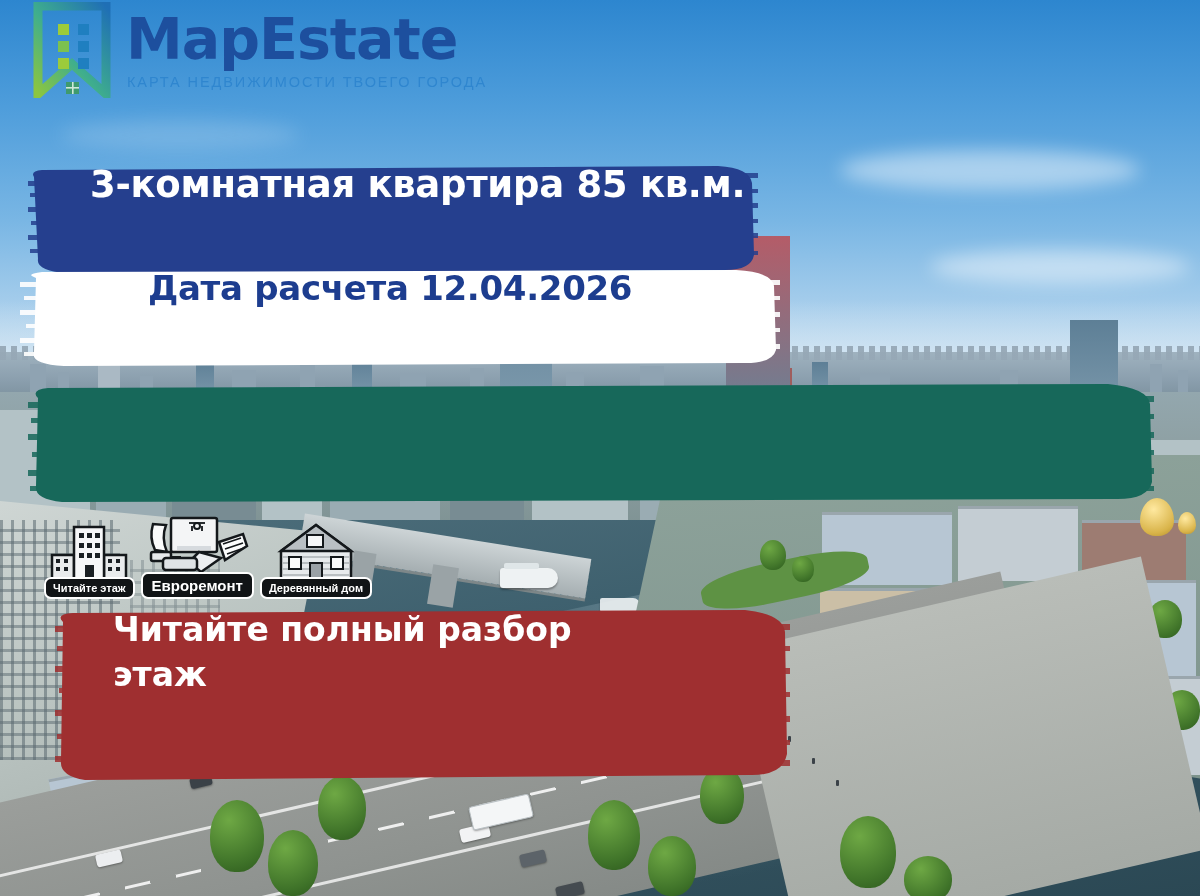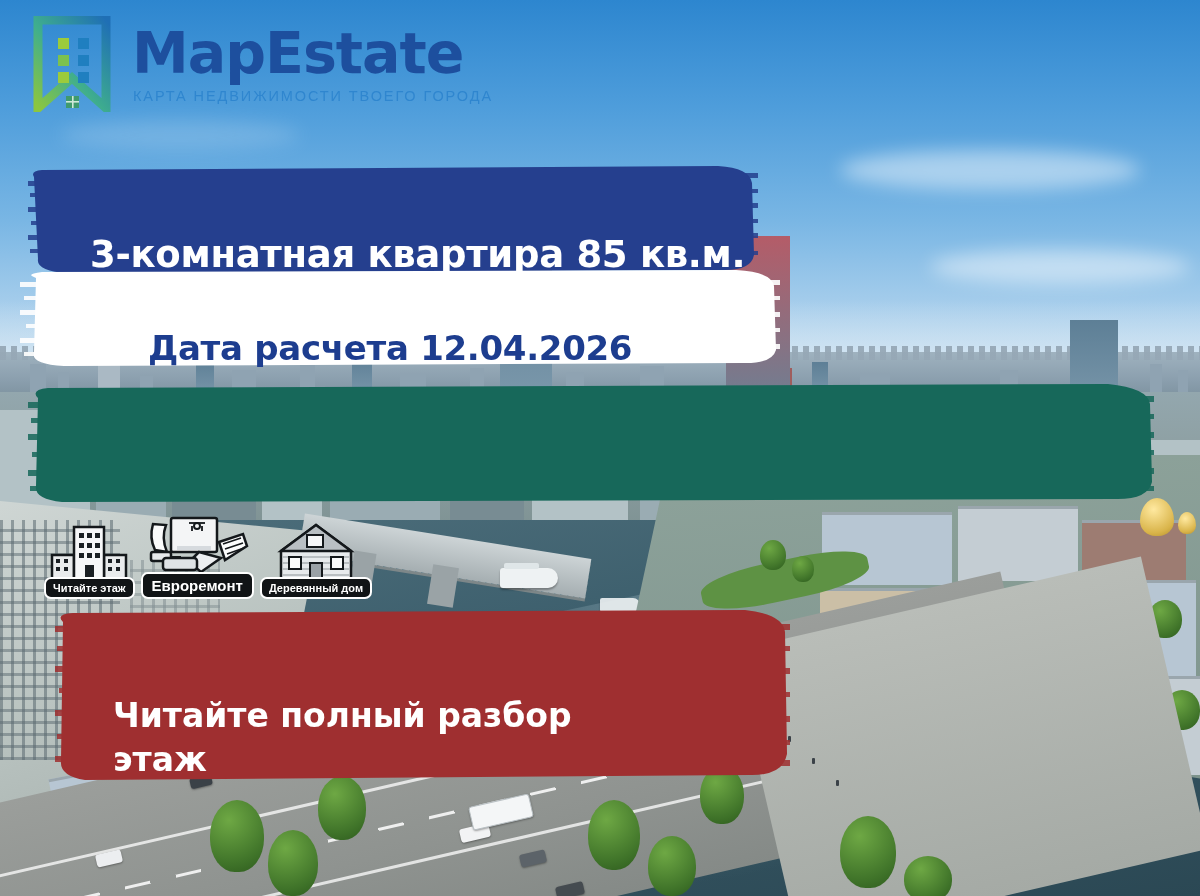--- a/index.html
+++ b/index.html
@@ -119,36 +119,36 @@
   .car{position:absolute;border-radius:3px;box-shadow:0 1px 2px rgba(0,0,0,.35);}
   .sidewalk{
     position:absolute;left:760px;top:600px;width:420px;height:300px;
     background:linear-gradient(180deg,#b9bdb8,#a5aaa5);
     transform:rotate(-13deg);
   }
   .person{position:absolute;width:3px;height:6px;background:#3b4248;border-radius:1px;}
 
   
   .header{position:absolute;left:0;top:0;width:1200px;height:140px;}
-  .logo-wrap{position:absolute;left:30px;top:16px;display:flex;align-items:center;gap:18px;}
+  .logo-wrap{position:absolute;left:30px;top:2px;display:flex;align-items:center;gap:12px;}
   .logo-mark{width:84px;height:96px;flex:none;}
   .logo-type{display:flex;flex-direction:column;line-height:1;}
   .logo-name{
     font-size:57px;font-weight:700;color:#1d4f9e;letter-spacing:-1px;
     font-family:"DejaVu Sans","Liberation Sans",sans-serif;
   }
   .logo-tag{
     margin-top:7px;margin-left:1px;
     font-size:14.5px;font-weight:400;color:#2f86cf;letter-spacing:1.9px;
     font-family:"Liberation Sans",sans-serif;
   }
 
   
   .banner{
-    position:absolute;display:flex;flex-direction:column;justify-content:flex-end;
+    position:absolute;display:flex;flex-direction:column;justify-content:flex-start;
   }
   .banner .bg{position:absolute;inset:0;}
   .banner .txt{position:relative;z-index:2;}
 
   .b-blue{color:#ffffff;}
   .b-white{color:#1d3d8f;}
   .b-green{color:#ffffff;}
   .b-red{color:#ffffff;}
 
   .line{

